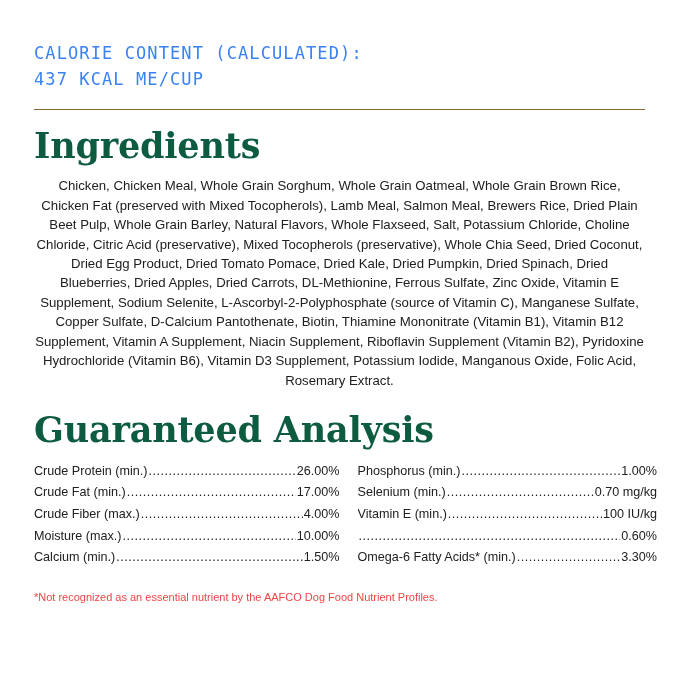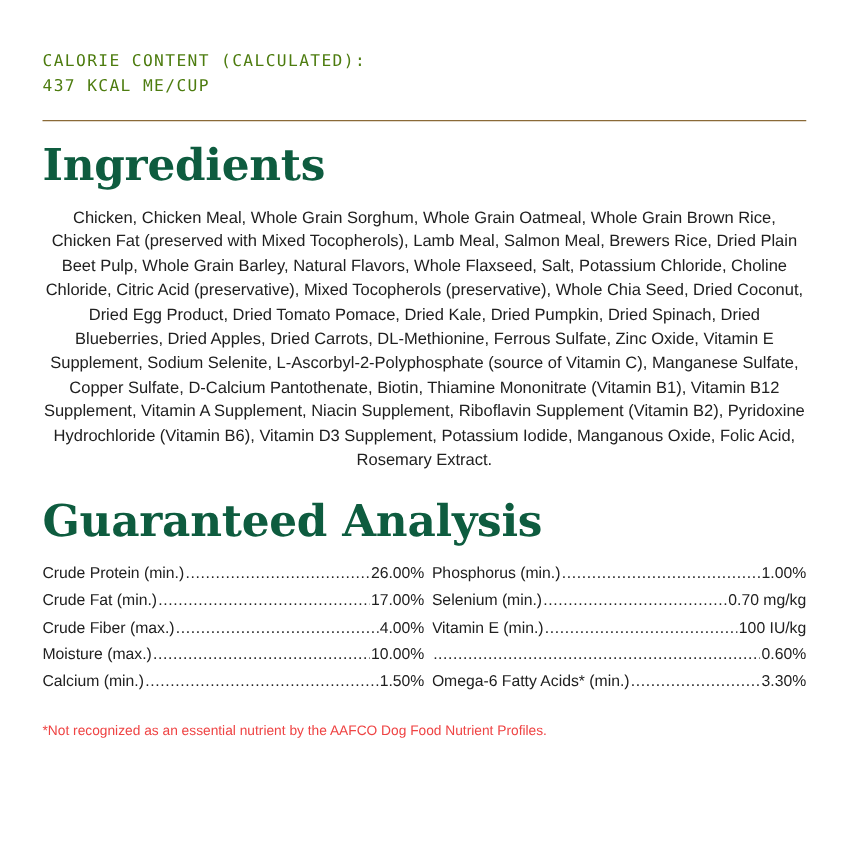--- a/index.html
+++ b/index.html
@@ -18,22 +18,22 @@
     position: relative;
     width: 679px;
     height: 679px;
     box-sizing: border-box;
     padding: 40px 34px 0 34px;
   }
 
   
   .calorie {
     font-family: "DejaVu Sans Mono", monospace;
-    color: #4d7c0f;
-    font-size: 13px;
+    color: #3b82f6;
+    font-size: 17px;
     letter-spacing: 1.1px;
     line-height: 1.55;
     margin: 0 0 0 0;
   }
   .calorie div {
     white-space: pre;
   }
 
   .rule {
     border: 0;
@@ -61,21 +61,21 @@
     font-size: 13.2px;
     line-height: 1.47;
     color: #202020;
     margin: 0;
     text-align: center;
   }
 
   
   .ga-wrap {
     display: flex;
-    gap: 0px;
+    gap: 12px;
     margin-top: 6px;
   }
   .ga-col {
     width: 50%;
     box-sizing: border-box;
   }
   .ga-col.right {
     padding-left: 6px;
   }
   .ga-row {

